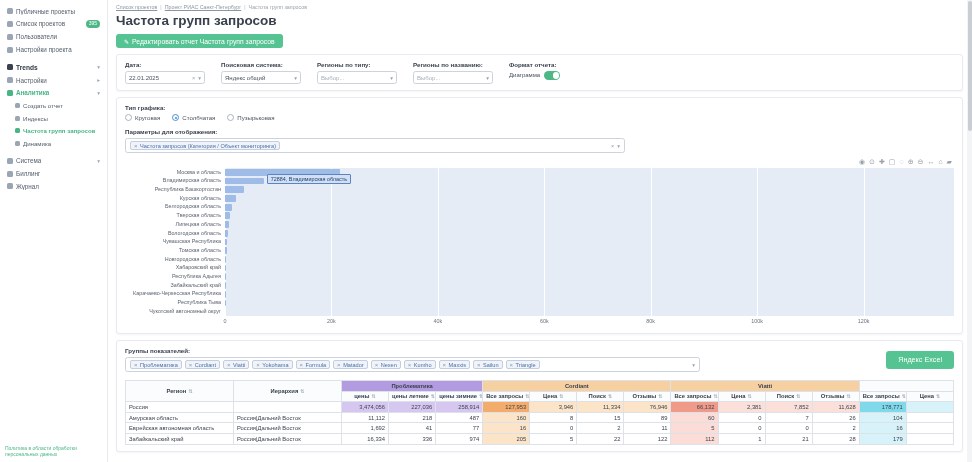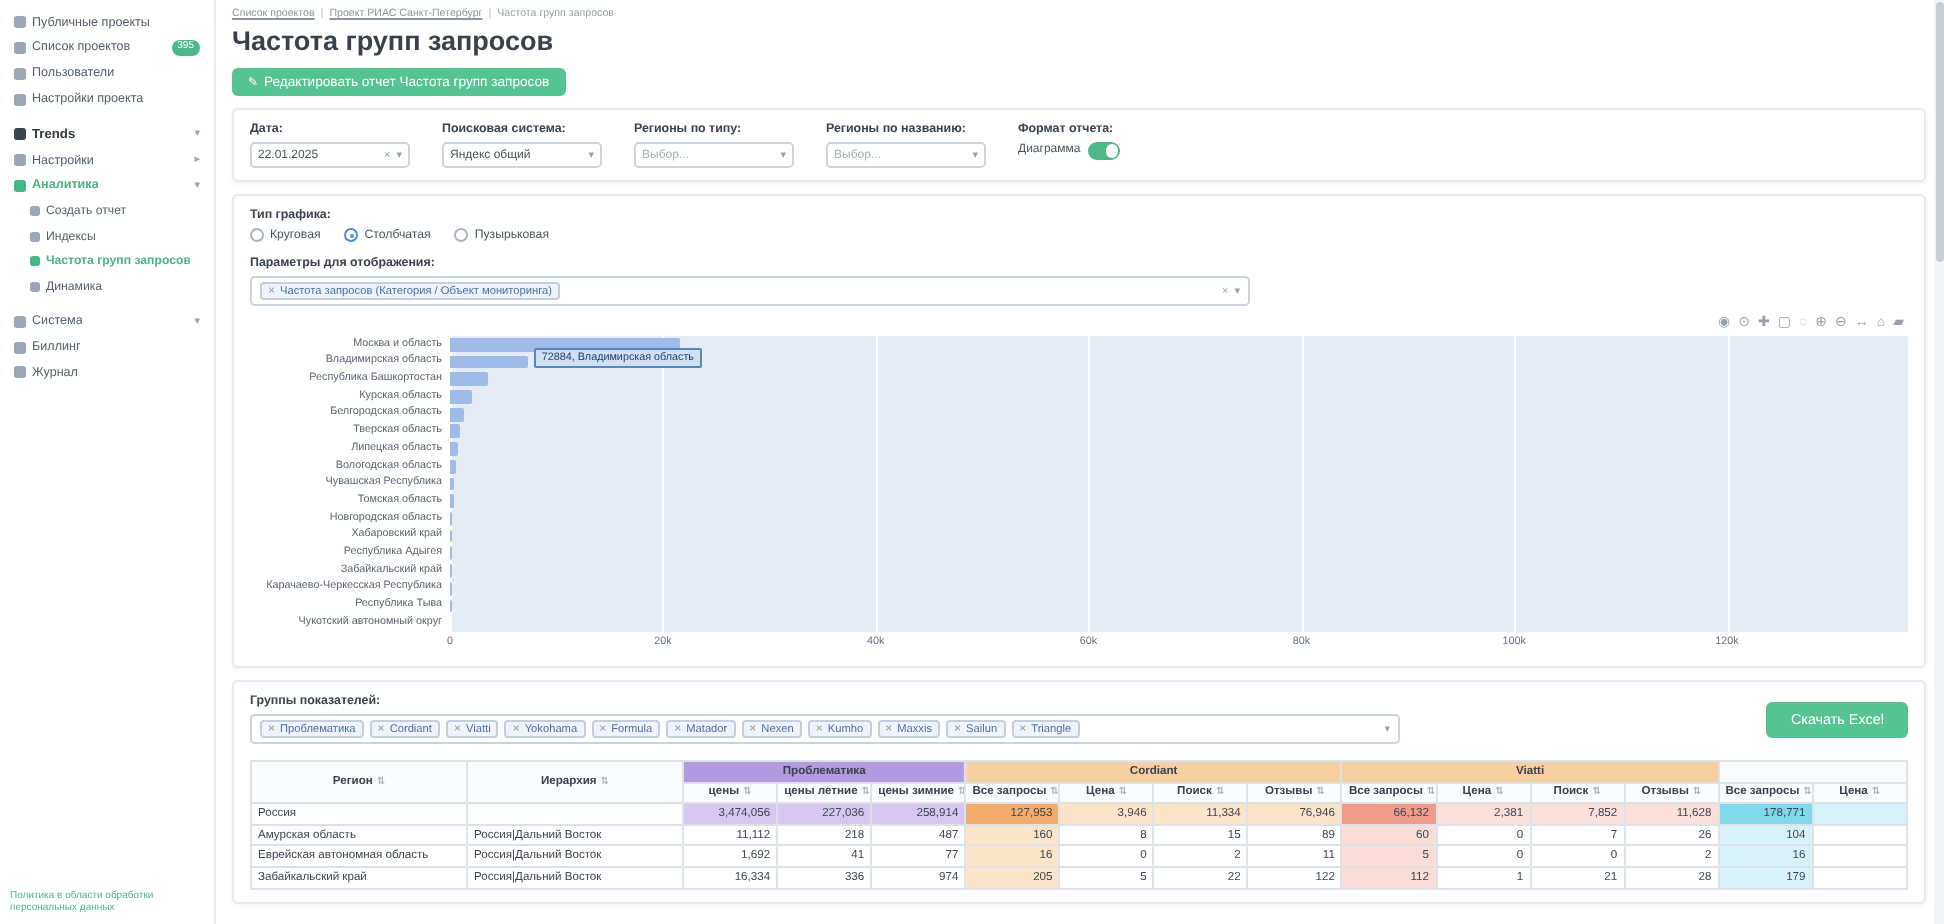--- a/index.html
+++ b/index.html
@@ -434,21 +434,21 @@
               <span class="tag">
                 <span class="tag-x">×</span>
                 <span>Triangle</span>
               </span>
             </span>
           <span class="sel-icons">
               <span>▾</span>
             </span>
         </div>
       </div>
-      <button class="btn-excel">Скачать Excel</button>
+      <button class="btn-excel">Яндекс Excel</button>
     </div>
 
     <table class="freq">
       <thead>
           <tr>
             <th class="fixed" rowspan="2"><span>Регион</span><span class="sort">⇅</span></th>
             <th class="fixed" rowspan="2"><span>Иерархия</span><span class="sort">⇅</span></th>
             <th class="grp purple" colspan="3">Проблематика</th>
             <th class="grp peach" colspan="4">Cordiant</th>
             <th class="grp peach" colspan="4">Viatti</th>

